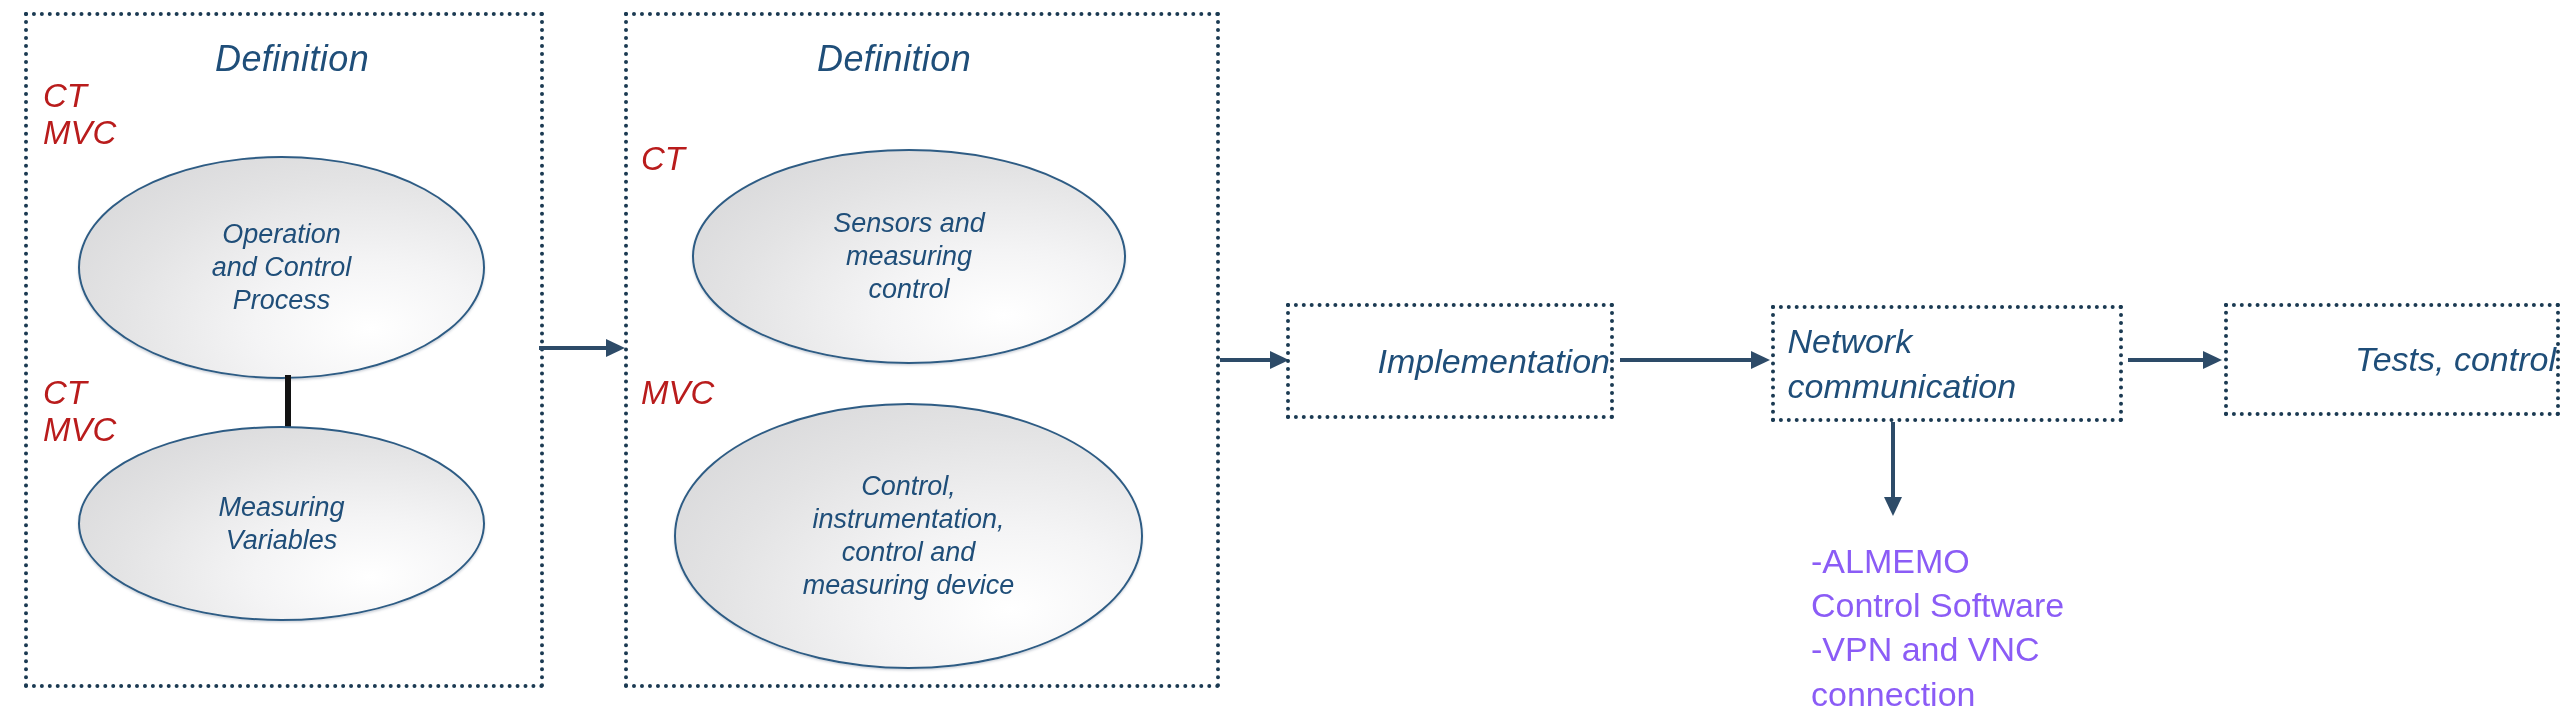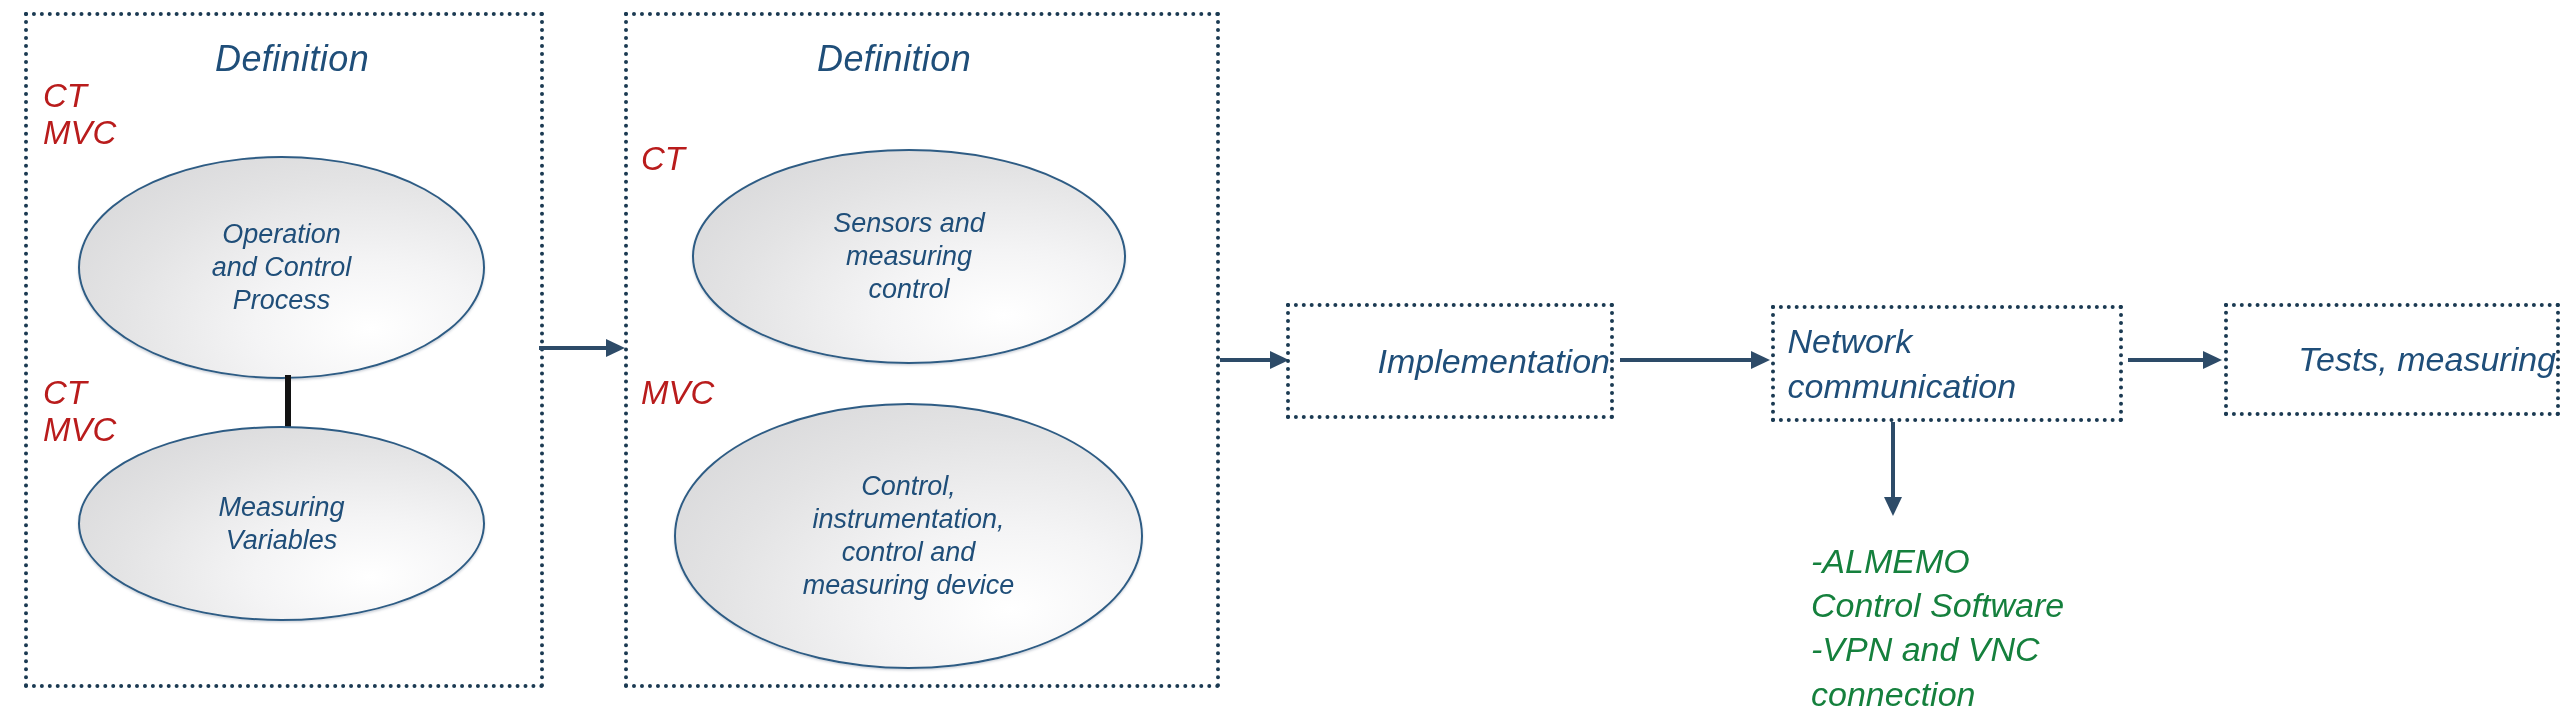--- a/index.html
+++ b/index.html
@@ -136,24 +136,23 @@
 
   
   .connector {
     position: absolute;
     background: #121212;
   }
 
   
   .note {
     position: absolute;
-    font-style: italic;
     font-size: 34px;
     line-height: 1.30;
-    color: #15803d;
+    color: #8b5cf6;
     white-space: pre-line;
   }
 </style>
 </head>
 <body>
 
 <div id="stage">
 
   <div class="dotbox" style="left:23.5px; top:11.7px; width:520px; height:676px;"></div>
 
@@ -232,17 +231,17 @@
     <div class="shaft" style="height:77px;"></div>
     <div class="head"></div>
   </div>
 
   <div class="note" style="left:1811px; top:539px;">-ALMEMO
 Control Software
 -VPN and VNC
 connection</div>
 
   <div class="procbox" style="left:2224px; top:303px; width:336px; height:113px;">
-    <div class="procbox-text centered">Tests,  measuring</div>
+    <div class="procbox-text centered">Tests,  control</div>
   </div>
 
 </div>
 
 
 </body></html>

